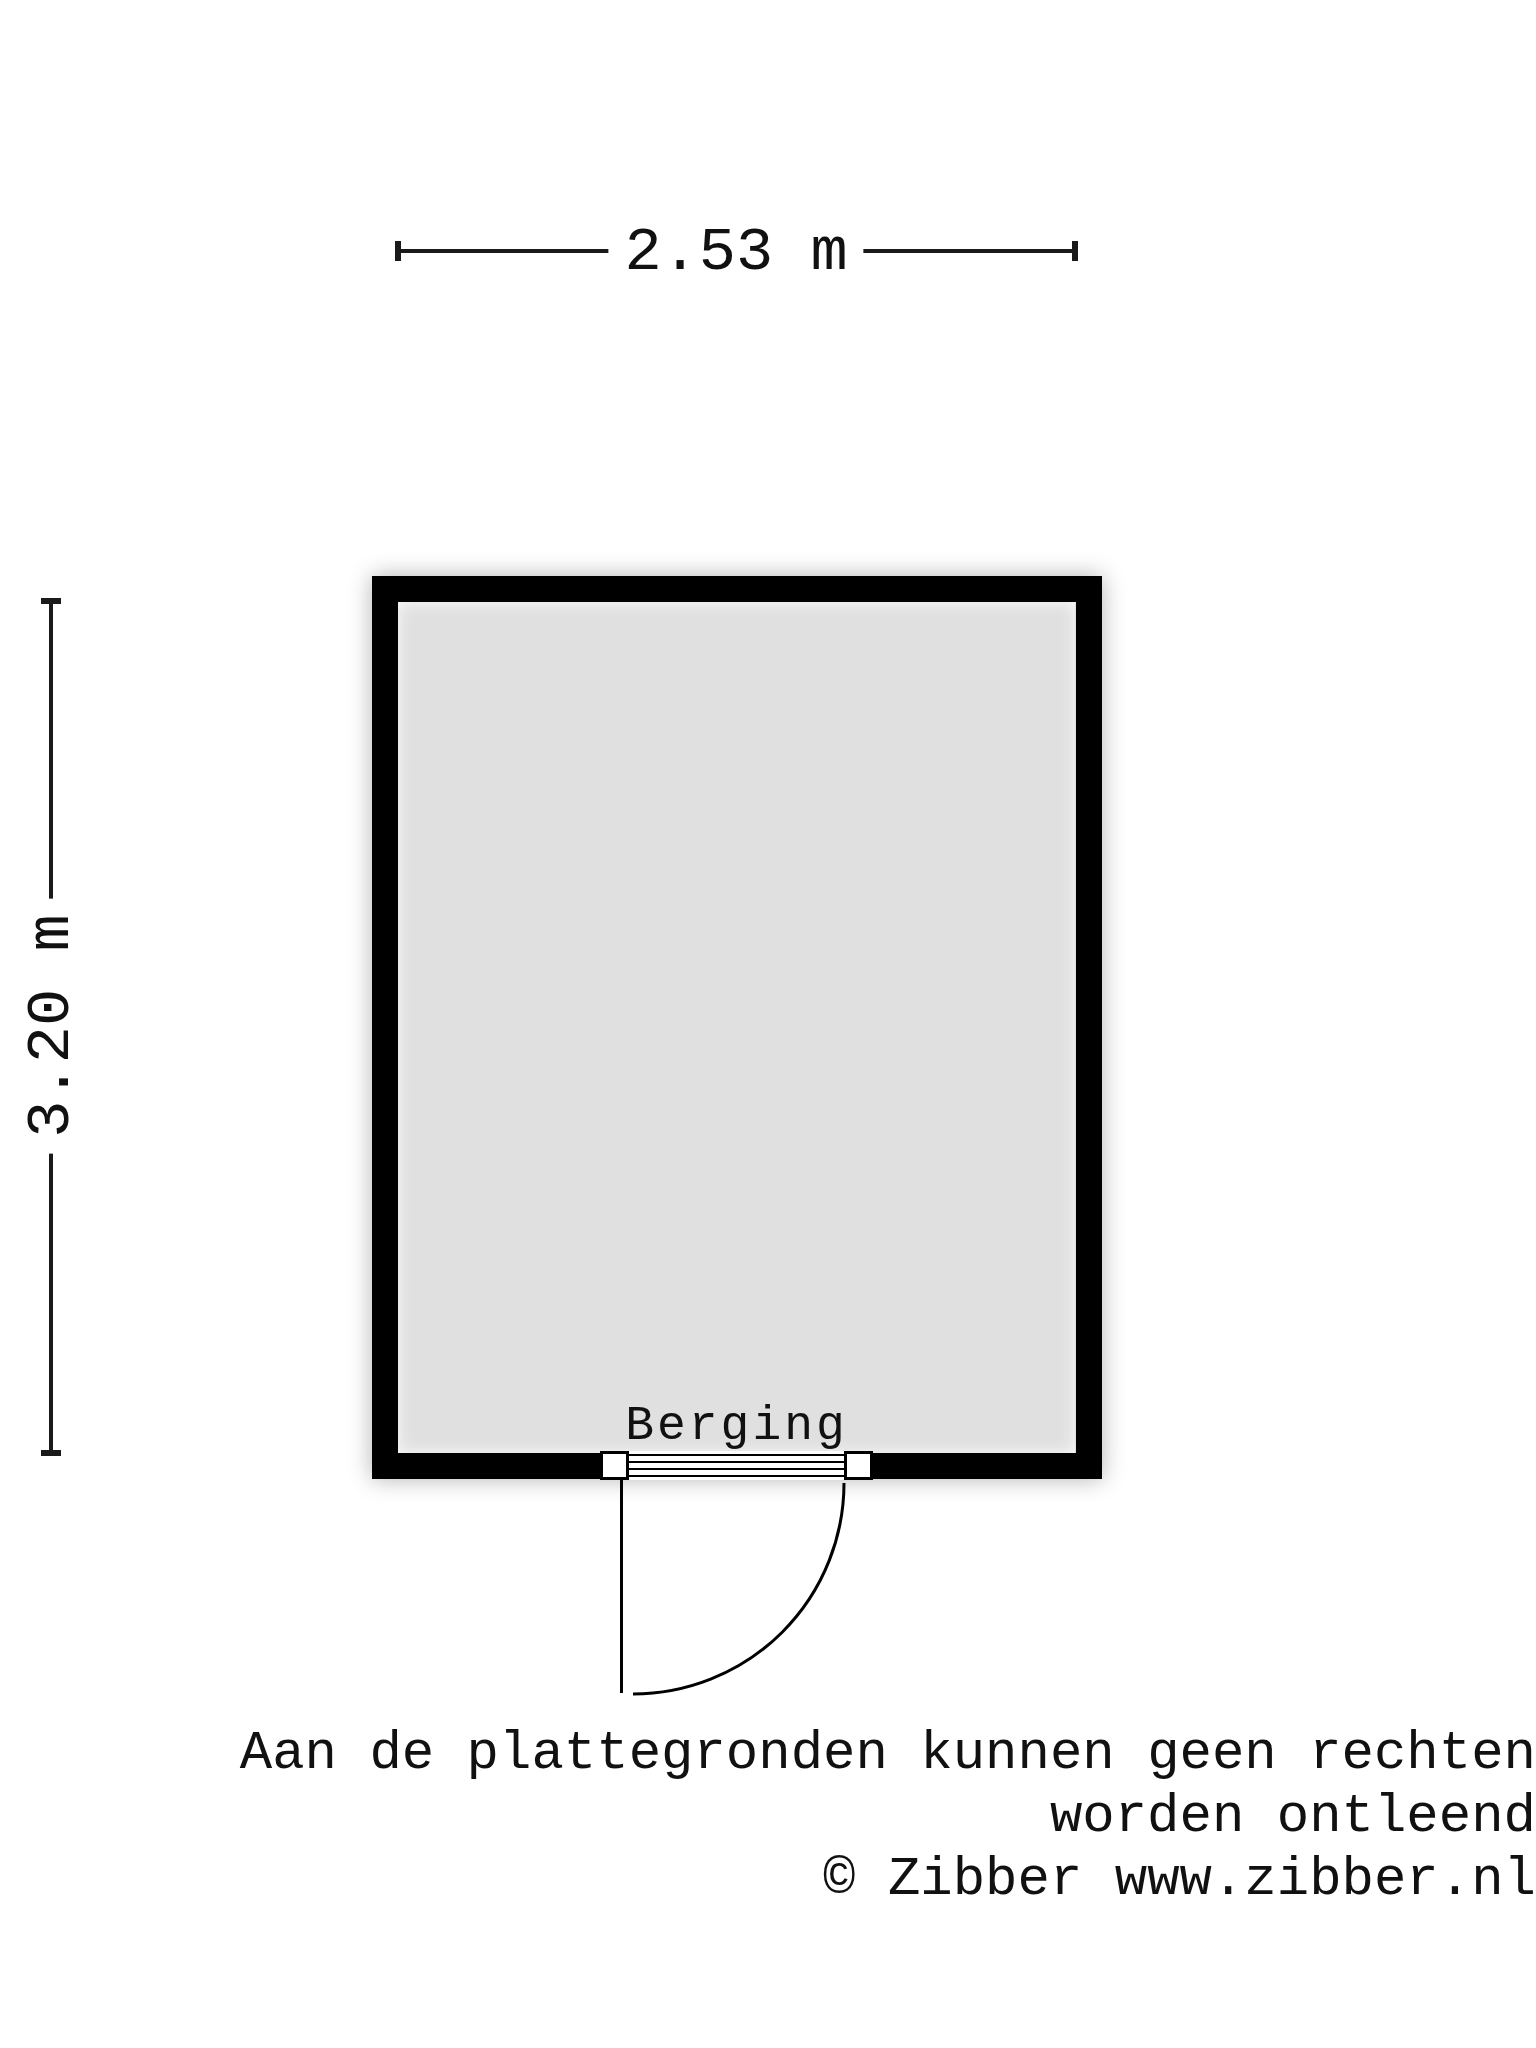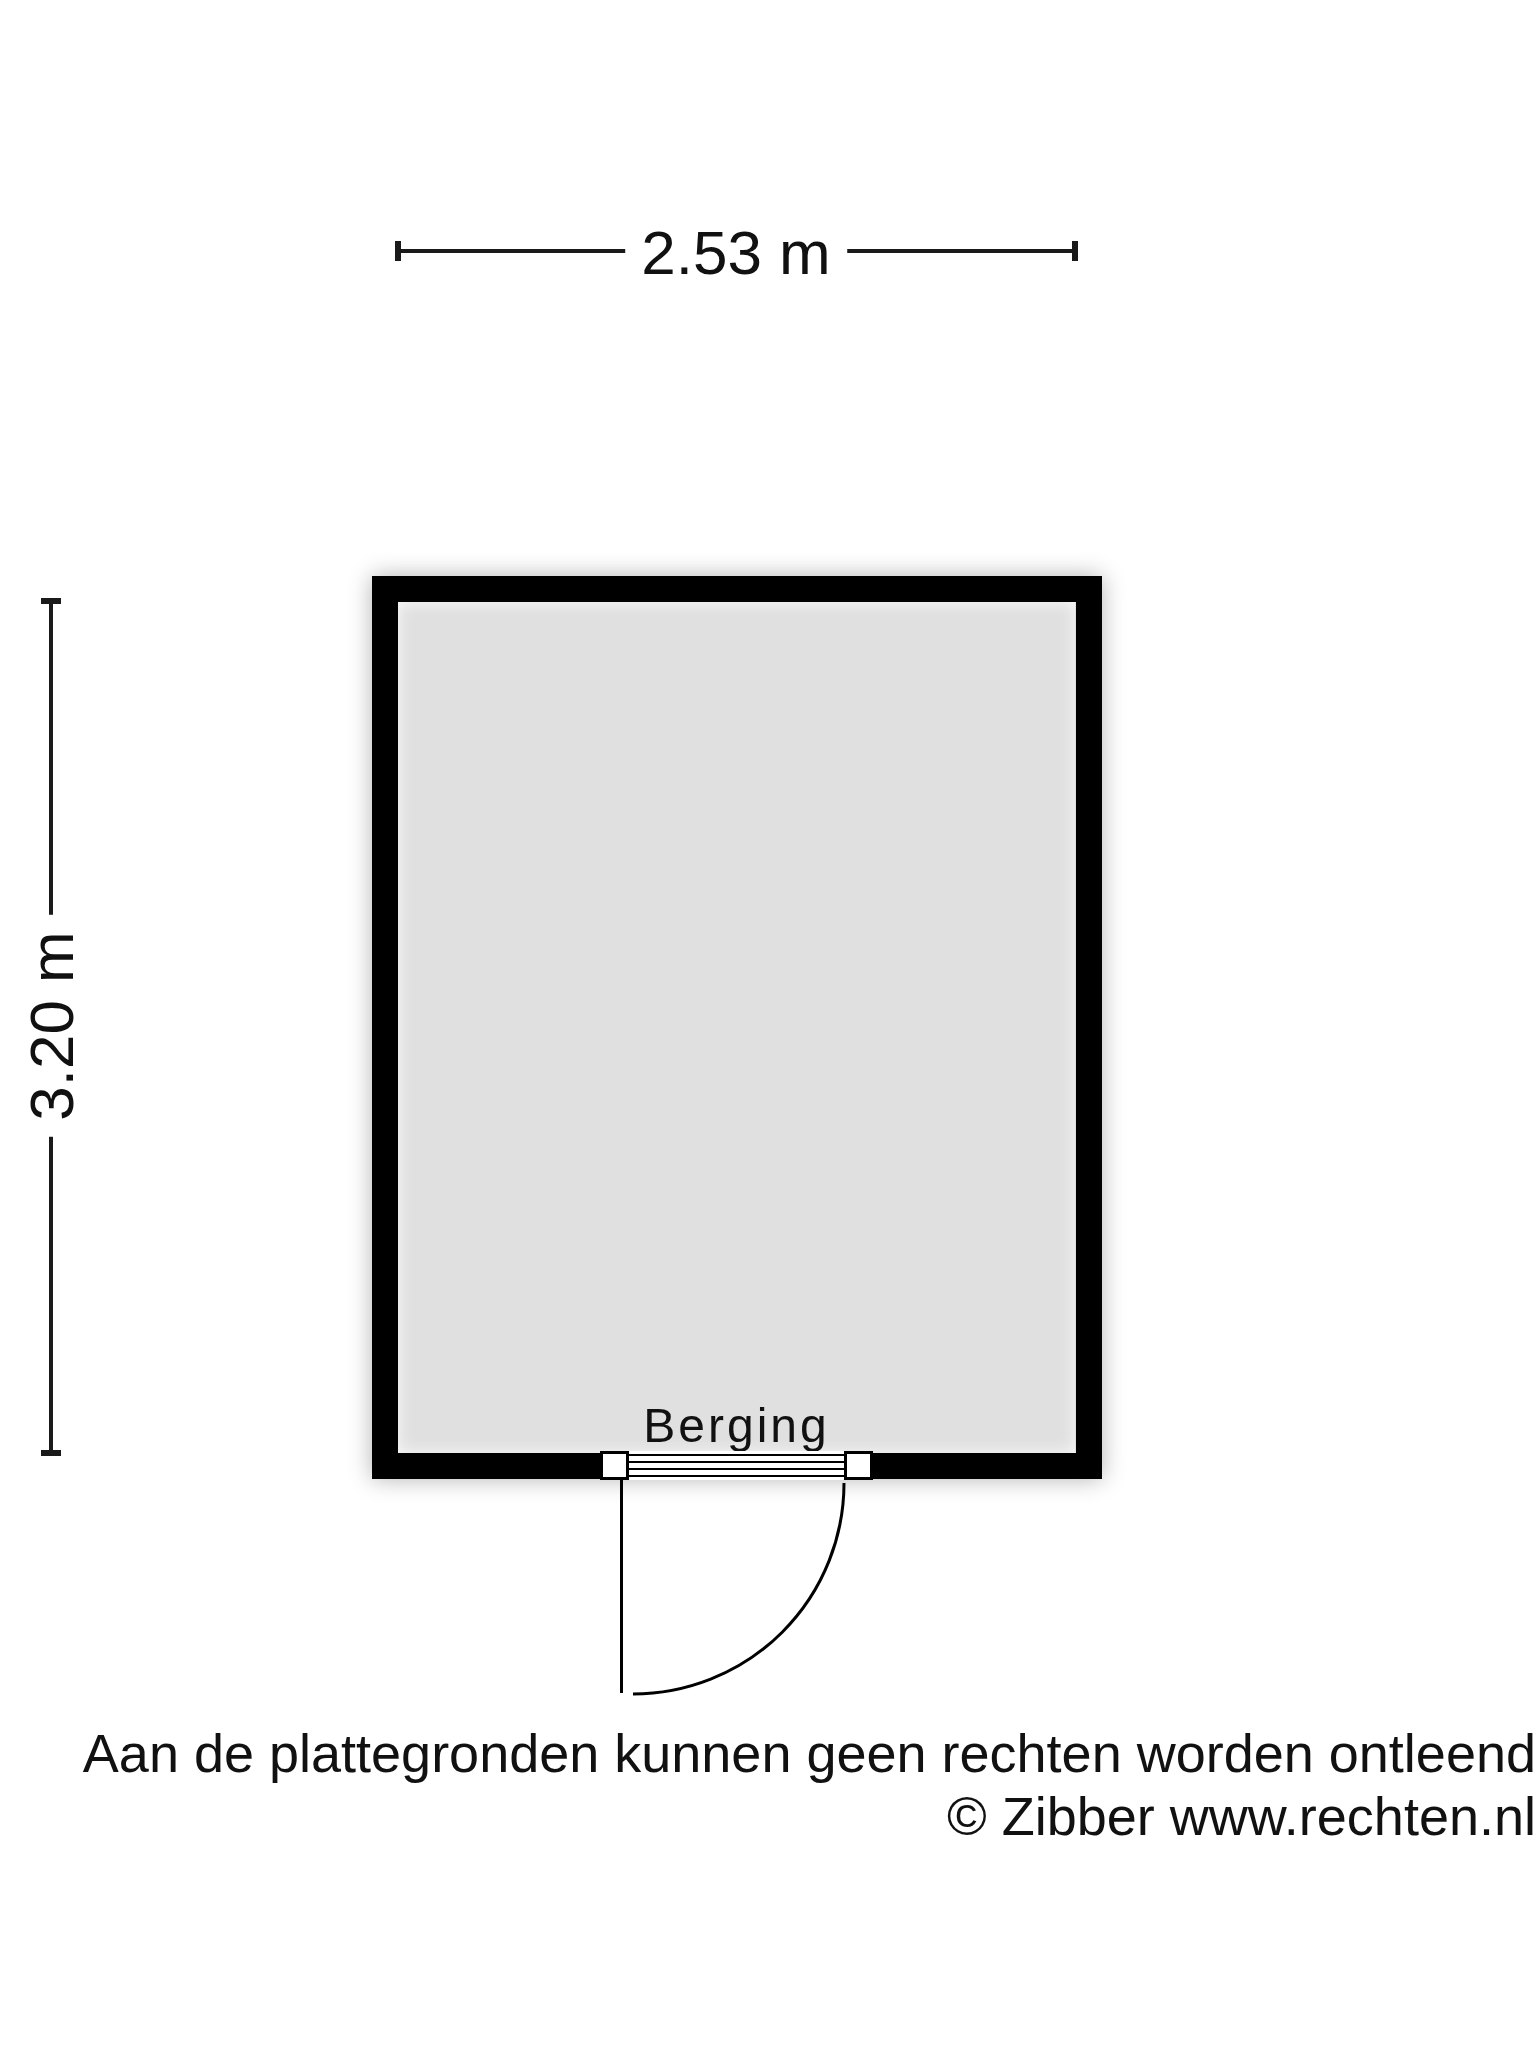--- a/index.html
+++ b/index.html
@@ -5,21 +5,21 @@
   html, body {
     margin: 0;
     padding: 0;
     background: #ffffff;
   }
   .canvas {
     position: relative;
     width: 1536px;
     height: 2048px;
     background: #ffffff;
-    font-family: Liberation Sans, sans-serif;
+    font-family: Liberation Mono, monospace;
     color: #111111;
     overflow: hidden;
   }
 
   
   .room {
     position: absolute;
     left: 372px;
     top: 576px;
     width: 730px;
@@ -179,16 +179,16 @@
   <div class="door-jamb left"></div>
   <div class="door-jamb right"></div>
 
   <svg class="door-swing-svg" width="1536" height="2048" viewBox="0 0 1536 2048">
     <path d="M 621.5 1480 L 621.5 1693" stroke="#000000" stroke-width="3" fill="none"></path>
     <path d="M 844 1483 A 211 211 0 0 1 633 1694" stroke="#000000" stroke-width="3" fill="none"></path>
   </svg>
 
   <div class="footer">
     <div>Aan de plattegronden kunnen geen rechten worden ontleend</div>
-    <div>© Zibber www.rechten.nl</div>
+    <div>© Zibber www.zibber.nl</div>
   </div>
 
 </div>
 
 </body></html>

